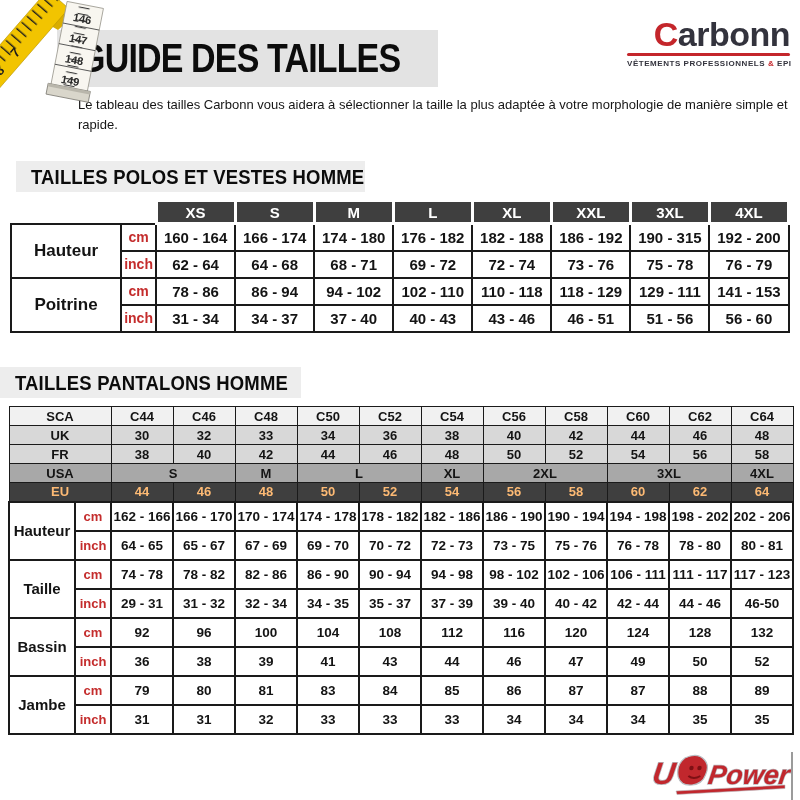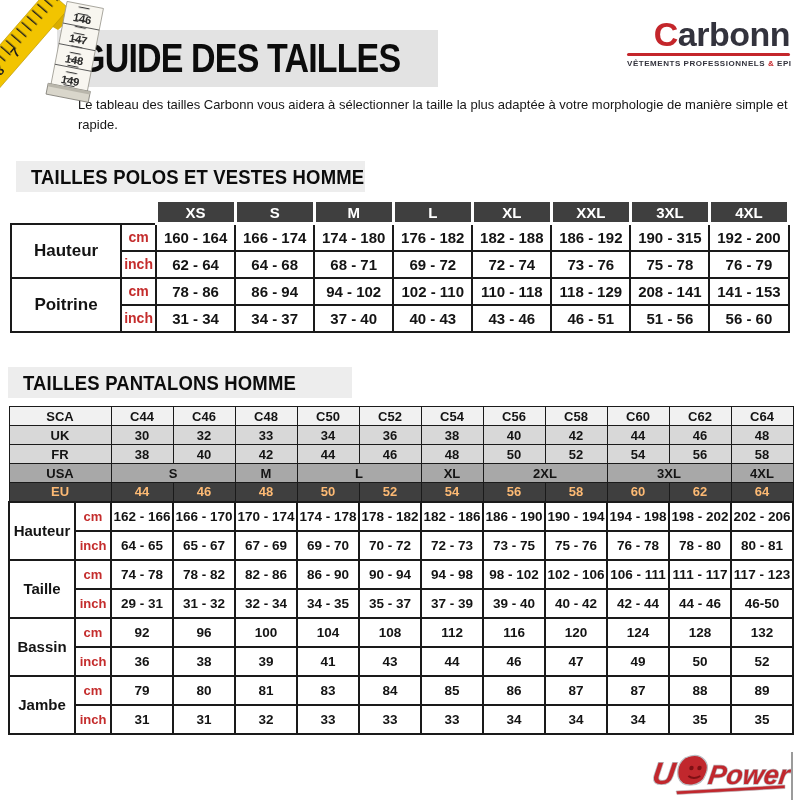--- a/index.html
+++ b/index.html
@@ -34,21 +34,21 @@
 
   .intro{ position:absolute; left:78px; top:95px; width:712px; font-size:13px; line-height:1.55; color:#161616; }
 
   
   .sec-band{ position:absolute; background:var(--band2); height:31px; display:flex; align-items:center; }
   .sec-band h2{
     font-size:21px; font-weight:bold; color:#0c0c0c; white-space:nowrap;
     transform:scaleX(.88); transform-origin:left center; padding-left:17px; letter-spacing:.2px;
   }
   #sec-tops{ left:8px; top:161px; width:349px;margin-left:8px; }
-  #sec-pants{ left:8px; top:367px; width:344px; }
+  #sec-pants{ left:0; top:367px; width:301px; }
 
   
   table{ border-collapse:collapse; table-layout:fixed; }
   td,th{ text-align:center; vertical-align:middle; overflow:hidden; }
 
   
   #tops-table{ position:absolute; left:10px; top:199px; width:780px; }
   #tops-table th.hcell{
     background:var(--dark); color:#fff; font-size:15px; font-weight:bold;
     height:23px; border:3px solid #fff;
@@ -176,21 +176,21 @@
       </tr>
       <tr class="gstart">
         <td class="rlabel" rowspan="2">Poitrine</td>
         <td class="unit">cm</td>
         <td class="val">78 - 86</td>
         <td class="val">86 - 94</td>
         <td class="val">94 - 102</td>
         <td class="val">102 - 110</td>
         <td class="val">110 - 118</td>
         <td class="val">118 - 129</td>
-        <td class="val">208 - 141</td>
+        <td class="val">129 - 111</td>
         <td class="val">141 - 153</td>
       </tr>
       <tr class="dot">
         <td class="unit">inch</td>
         <td class="val">31 - 34</td>
         <td class="val">34 - 37</td>
         <td class="val">37 - 40</td>
         <td class="val">40 - 43</td>
         <td class="val">43 - 46</td>
         <td class="val">46 - 51</td>

